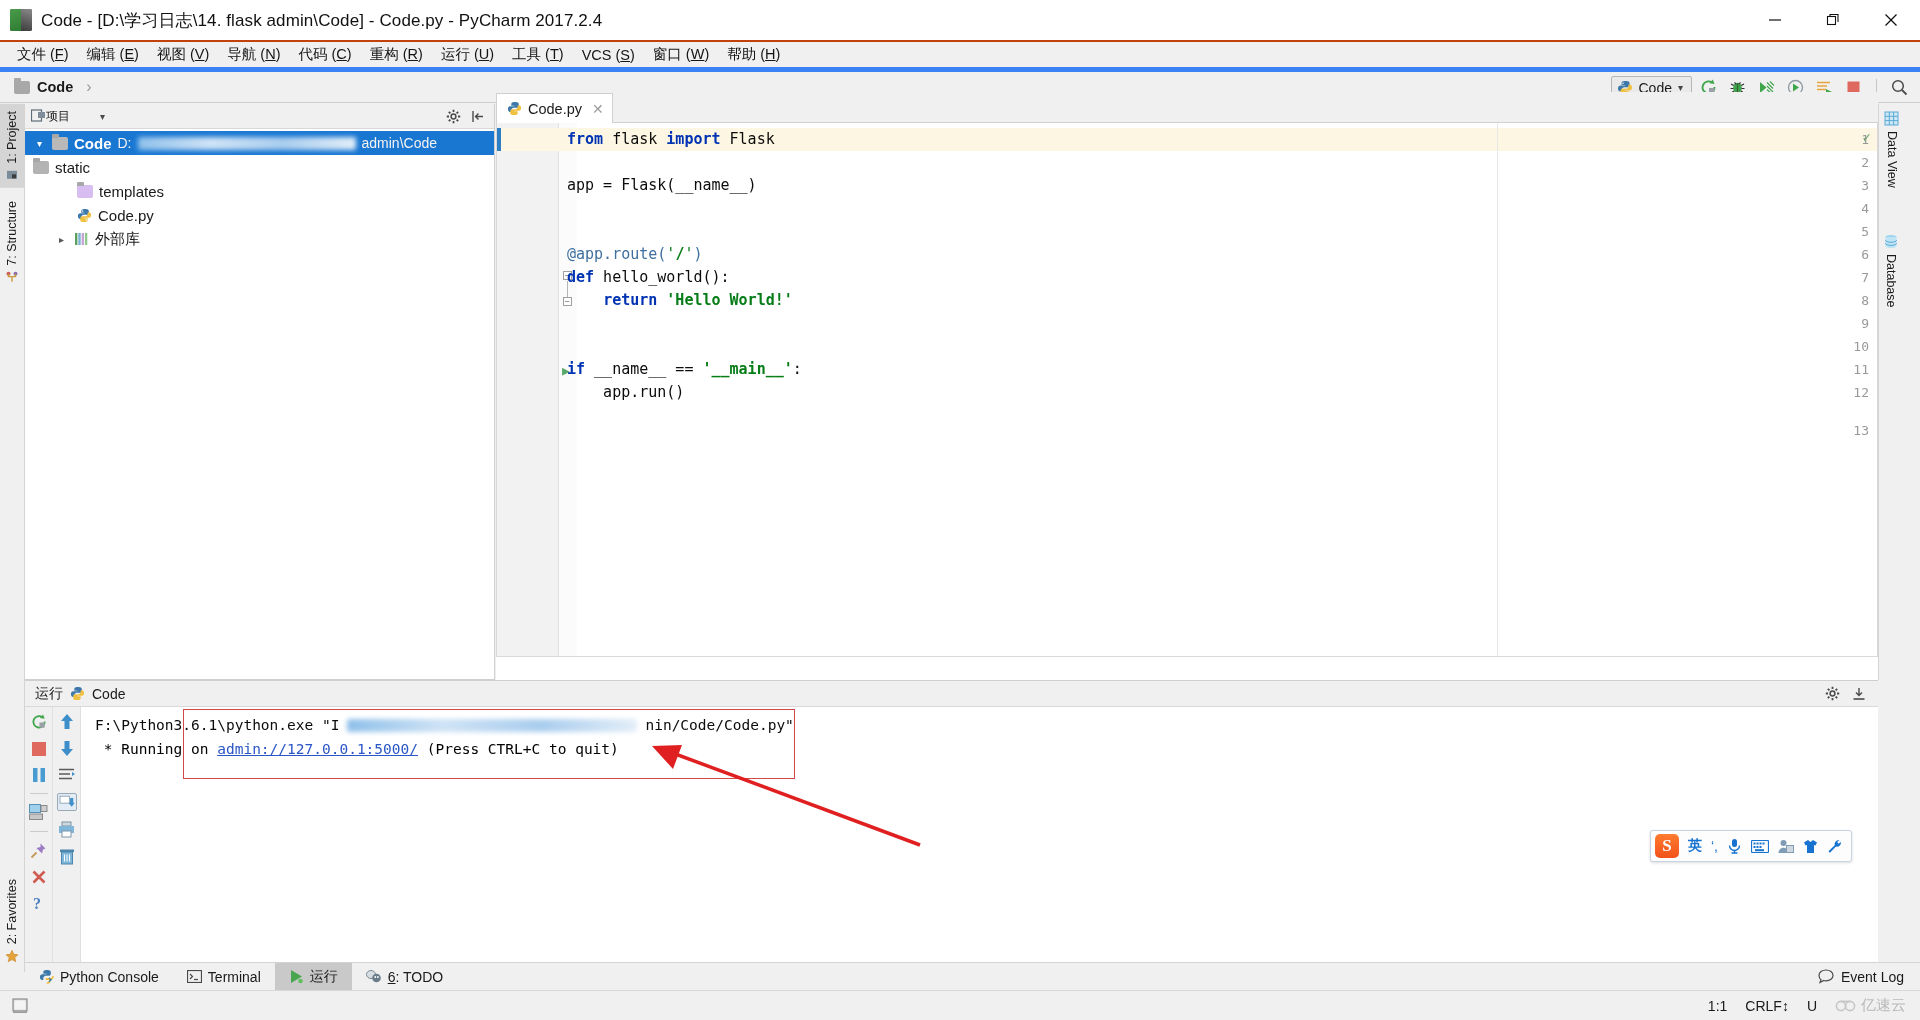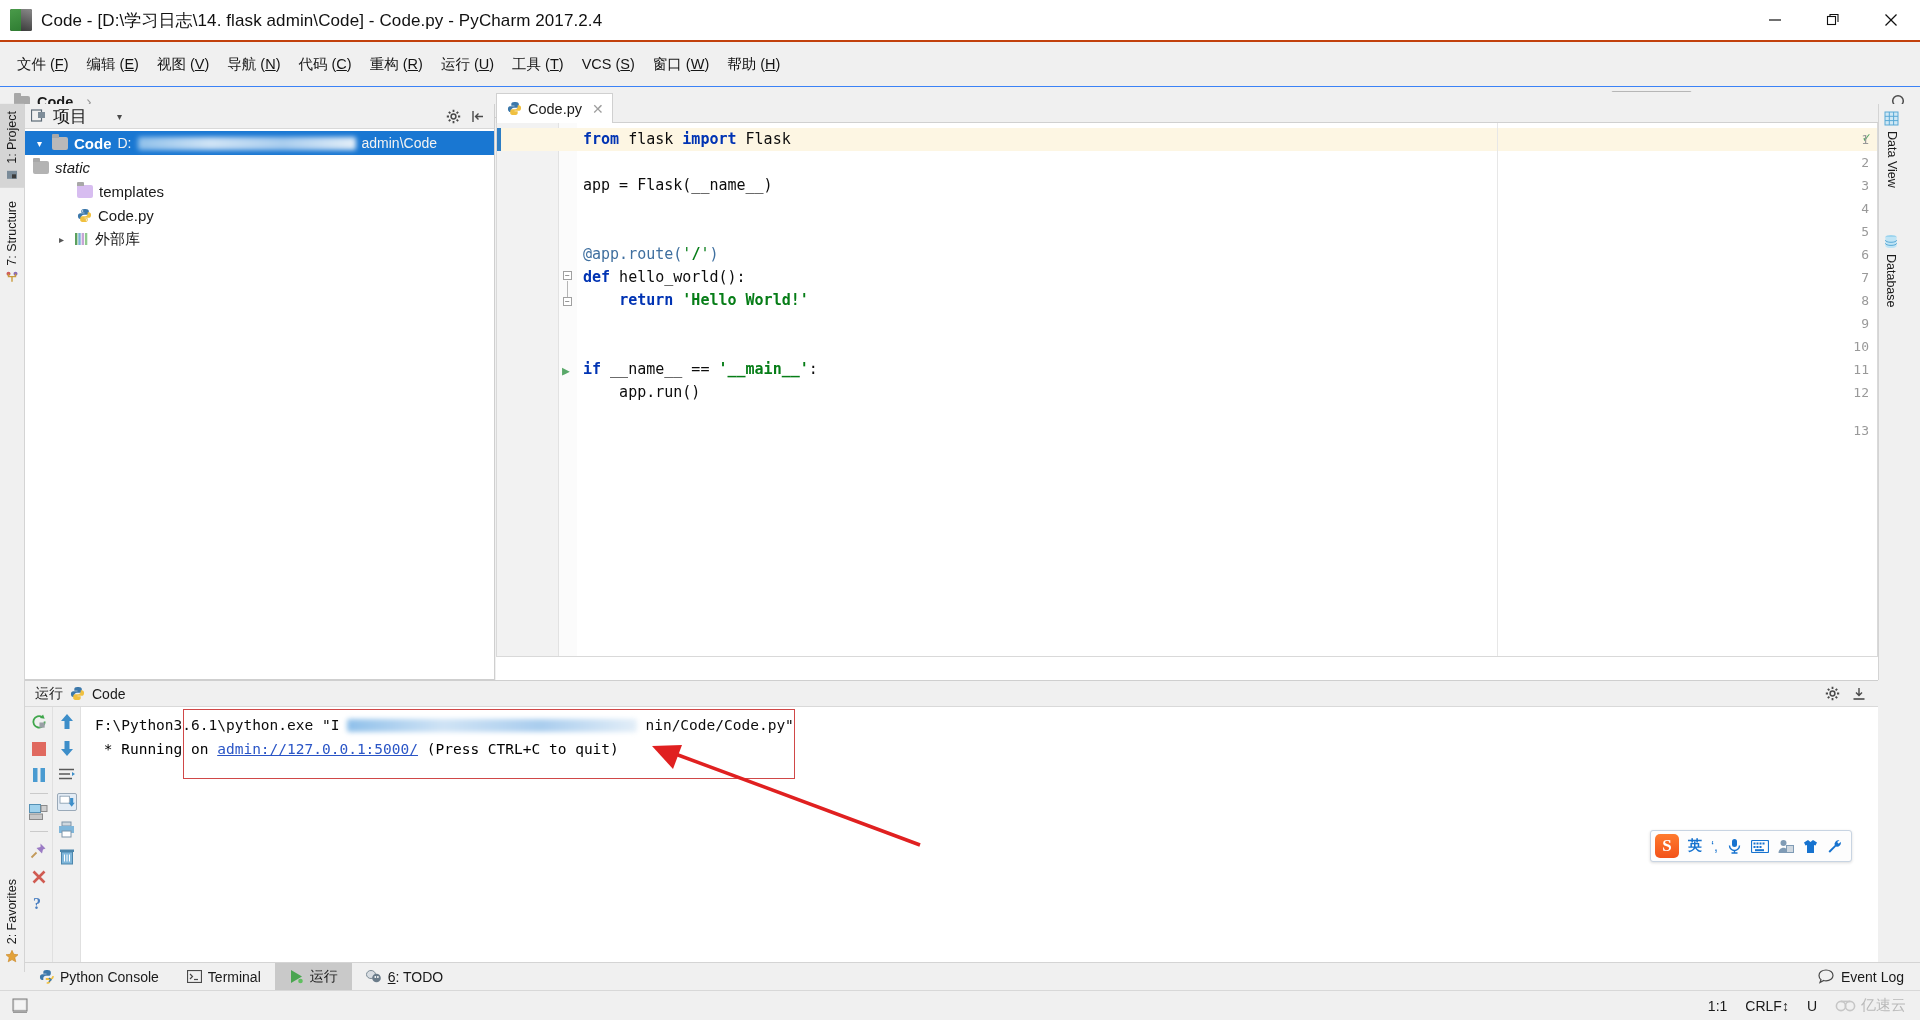--- a/index.html
+++ b/index.html
@@ -21,22 +21,22 @@
              background:linear-gradient(160deg,#4a9b4a,#2f7d32); }
   .tb-icon::after { content:""; position:absolute; right:0; top:0; width:50%; height:100%;
              background:linear-gradient(200deg,#8a8a8a,#3c3c3c); }
   .tb-title { font-size:17px; color:#111; letter-spacing:.1px; white-space:nowrap;}
   .tb-spacer { flex:1 1 auto; }
   .winbtn { width:58px; height:42px; display:flex; align-items:center; justify-content:center;
             cursor:default; }
   .winbtn svg { display:block; }
 
   
-  .menubar { height:45px; background:#f0f0f0; display:flex; align-items:center; padding-left:8px;
-             border-bottom:1px solid #3b82f6; }
+  .menubar { height:30px; background:#f0f0f0; display:flex; align-items:center; padding-left:8px;
+             border-bottom:5px solid #3b82f6; }
   .menuitem { padding:3px 9px; font-size:14.5px; color:#151515; white-space:nowrap; }
   .mk { text-decoration:underline; }
 
   
   .navbar { height:31px; background:#f0f0f0; display:flex; align-items:center;
             border-bottom:1px solid #cfcfcf; position:relative; }
   .crumb { display:flex; align-items:center; margin-left:14px; gap:7px; }
   .folder-ico { width:16px; height:13px; background:#a8a8a8; border-radius:1px 2px 2px 2px;
                 position:relative; }
   .folder-ico::before { content:""; position:absolute; left:0; top:-3px; width:7px; height:4px;
@@ -54,21 +54,21 @@
   .vtab-strip { position:absolute; width:25px; background:#f0f0f0; border-right:1px solid #d4d4d4; }
   .vtab { writing-mode:vertical-rl; font-size:12.5px; padding:7px 5px; color:#1a1a1a;
           display:flex; align-items:center; gap:5px; white-space:nowrap; }
   .vtab.active { background:#d5d5d5; }
 
   
   .proj-panel { position:absolute; left:25px; top:104px; width:470px; height:576px;
                 background:#ffffff; border-right:1px solid #cfcfcf; border-bottom:1px solid #cfcfcf; }
   .proj-head { height:25px; background:#f0f0f0; display:flex; align-items:center;
                border-bottom:1px solid #d9d9d9; padding:0 6px; }
-  .proj-head-title { font-size:17px; margin-left:7px; }
+  .proj-head-title { font-size:12px; margin-left:0; }
   .proj-head-caret { margin-left:30px; color:#4a4a4a; font-size:10px; }
   .proj-head-right { margin-left:auto; display:flex; align-items:center; gap:10px; padding-right:4px;}
   .tree { padding-top:2px; font-size:15px; }
   .trow { height:24px; display:flex; align-items:center; gap:6px; padding-left:8px; }
   .trow.sel { background:#1977d2; color:#fff; }
   .twist { width:13px; text-align:center; font-size:10px; color:#555; }
   .trow.sel .twist { color:#fff; }
   .tlabel-bold { font-weight:bold; }
   .tpath { color:#f2f2f2; font-size:14px; }
   .blur { display:inline-block; height:13px; border-radius:2px;
@@ -83,21 +83,21 @@
   .etab-close { color:#9d9d9d; font-size:14px; margin-left:4px;}
   .tabstrip-fill { flex:1 1 auto; border-bottom:1px solid #d0d0d0; }
   .code-area { position:relative; height:534px; background:#ffffff; border:1px solid #d9d9d9;
                border-top:none; overflow:hidden; font-family:"DejaVu Sans Mono", monospace; }
   .gutter { position:absolute; left:0; top:0; width:62px; height:100%; background:#f2f2f2;
             border-right:1px solid #e2e2e2; }
   .marker-col { position:absolute; left:62px; top:0; width:18px; height:100%; background:#fbfbfb; }
   .ln { position:absolute; right:8px; font-size:13px; color:#999; font-family:"DejaVu Sans Mono", monospace;}
   .cur-line-hl { position:absolute; left:0; right:0; height:23px; background:#fdf6e3; }
   .cl-bar { position:absolute; left:0; width:4px; height:23px; background:#2e7ec4; }
-  .code-line { position:absolute; left:86px; font-size:15px; white-space:pre;
+  .code-line { position:absolute; left:70px; font-size:15px; white-space:pre;
                font-family:"DejaVu Sans Mono", monospace; color:#0c0c0c; line-height:23px; height:23px;}
   .kw  { color:#0033b3; font-weight:bold; }
   .dec { color:#3f6f9f; }
   .str { color:#067d17; }
   .strb{ color:#067d17; font-weight:bold; }
   .right-margin { position:absolute; top:0; bottom:0; width:1px; background:#e7e7e7; }
   .run-arrow { position:absolute; color:#59a869; font-size:13px; }
   .fold { position:absolute; width:9px; height:9px; border:1px solid #a0a0a0; background:#fff;
           font-size:8px; line-height:7px; text-align:center; color:#666; }
   .fold-line { position:absolute; width:1px; background:#b5b5b5; }
@@ -330,21 +330,21 @@
 
     <div class="tree">
       <div class="trow sel">
         <span class="twist">▾</span>
         <span class="folder-ico" style="background:#b9b9b9;"></span>
         <span class="tlabel-bold">Code</span>
         <span class="tpath">D:</span>
         <span class="blur" style="width:218px;"></span>
         <span class="tpath">admin\Code</span>
       </div>
-      <div class="trow" style="font-style:italic;">
+      <div class="trow" style="">
         <span class="folder-ico" style="background:#b3b3b3;"></span>
         <span>static</span>
       </div>
       <div class="trow" style="padding-left:52px;">
         <span class="folder-ico" style="background:#d7bdf0;"></span>
         <span>templates</span>
       </div>
       <div class="trow" style="padding-left:52px;">
         <svg width="15" height="15" viewBox="0 0 16 16">
           <path d="M7.8 1C5.6 1 4.6 1.9 4.6 3.3v1.8h3.4v.5H3.6C2.1 5.6 1 6.5 1 8.6s1 3 2.5 3h1.1V9.8c0-1.5 1.2-2.6 2.7-2.6h3.1c1.2 0 2.2-1 2.2-2.2V3.3C12.6 1.9 11.2 1 9.4 1H7.8z" fill="#3c78aa"></path>

